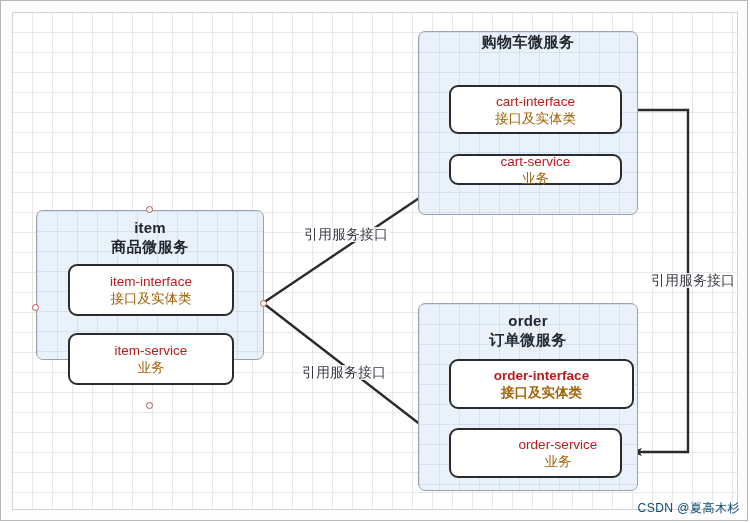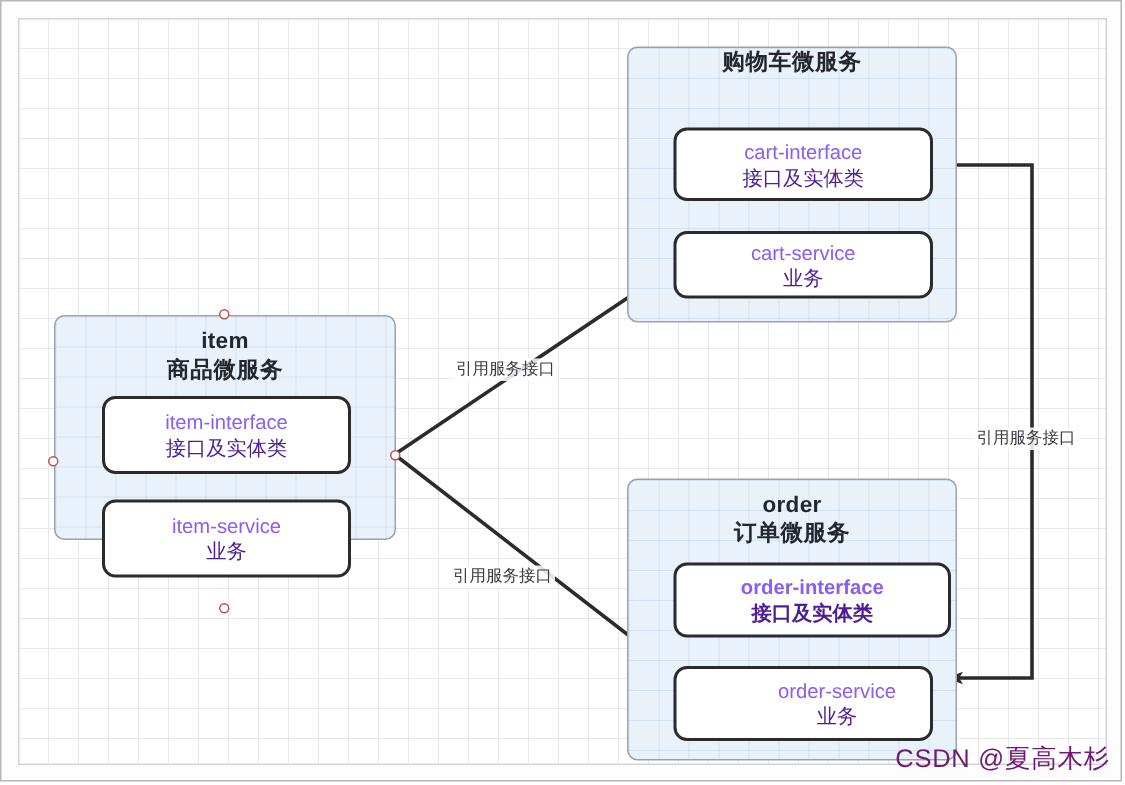--- a/index.html
+++ b/index.html
@@ -82,56 +82,55 @@
     border: 2.5px solid #2b2b2b;
     border-radius: 9px;
     display: flex;
     flex-direction: column;
     align-items: center;
     justify-content: center;
   }
   .module-name {
     font-size: 13.5px;
     line-height: 17px;
-    color: #8b5cf6;
+    color: #b91c1c;
     text-align: center;
   }
   .module-desc {
     font-size: 13.5px;
     line-height: 17px;
-    color: #4c1d95;
+    color: #a16207;
     text-align: left;
   }
   
   .edge-label {
     position: absolute;
-    font-size: 11px;
+    font-size: 14px;
     line-height: 15px;
     color: #3b3b46;
     white-space: nowrap;
     background: rgba(255,255,255,0.86);
     padding: 0 2px;
-    margin-top: 12px;
   }
   
   .handle {
     position: absolute;
     width: 7px; height: 7px;
     box-sizing: border-box;
     border: 1px solid #c0504d;
     border-radius: 50%;
     background: #ffffff;
   }
   
   #watermark {
     position: absolute;
     right: 10px;
     bottom: 6px;
-    font-size: 17px;
-    color: #701a75;
+    font-size: 12px;
+    color: #0c4a6e;
     letter-spacing: 0.5px;
     white-space: nowrap;
   }
 </style>
 </head>
 <body>
 
 <div id="stage">
 
   <div id="page-frame"></div>
@@ -173,27 +172,27 @@
   <div class="handle" style="left:146px; top:402px;"></div>
 
   <div class="service-group" style="left:418px; top:31px; width:220px; height:184px;">
     <div class="group-subtitle">购物车微服务</div>
 
     <div class="module-box" style="left:30px; top:53px; width:173px; height:49px;">
       <div class="module-name">cart-interface</div>
       <div class="module-desc">接口及实体类</div>
     </div>
 
-    <div class="module-box" style="left:30px; top:122px; width:173px; height:45px;">
+    <div class="module-box" style="left:30px; top:122px; width:173px; height:31px;">
       <div class="module-name">cart-service</div>
       <div class="module-desc">业务</div>
     </div>
   </div>
 
-  <div class="service-group" style="left:418px; top:303px; width:220px; height:188px;margin-top:16px;">
+  <div class="service-group" style="left:418px; top:303px; width:220px; height:188px;">
     <div class="group-title">order</div>
     <div class="group-subtitle">订单微服务</div>
 
     <div class="module-box" style="left:30px; top:55px; width:185px; height:50px;font-weight:bold;">
       <div class="module-name">order-interface</div>
       <div class="module-desc">接口及实体类</div>
     </div>
 
     <div class="module-box" style="left:30px; top:124px; width:173px; height:50px;padding-left:45px;">
       <div class="module-name">order-service</div>

